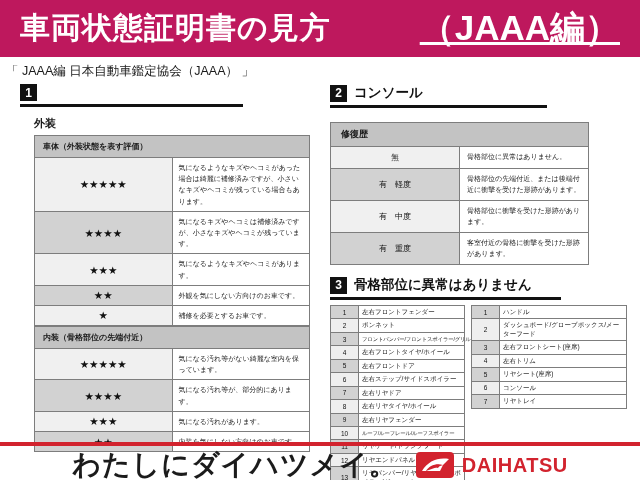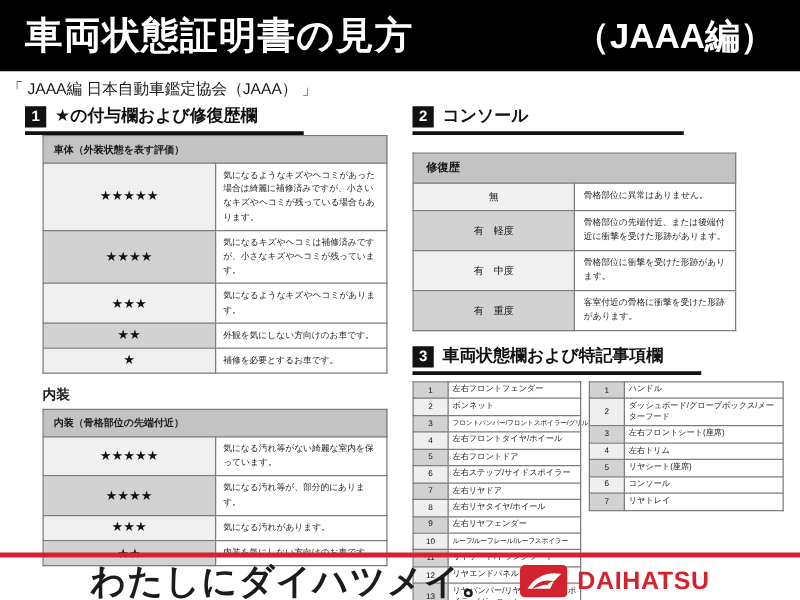--- a/index.html
+++ b/index.html
@@ -4,26 +4,26 @@
 <style>
   html,body{margin:0;padding:0;}
   body{
     width:640px;height:480px;background:#ffffff;position:relative;overflow:hidden;
     font-family:"Liberation Sans","DejaVu Sans",sans-serif;color:#1a1a1a;
   }
   .page{position:absolute;inset:0;}
 
   
   .topbar{
-    position:absolute;top:0;left:0;width:640px;height:57px;background:#000000;
+    position:absolute;top:0;left:0;width:640px;height:57px;background:#be185d;
     display:flex;align-items:center;justify-content:space-between;
     padding:0 20px;box-sizing:border-box;
   }
   .topbar-title{color:#fff;font-weight:bold;font-size:30px;letter-spacing:1px;}
-  .topbar-edition{color:#fff;font-weight:bold;font-size:28px;}
+  .topbar-edition{color:#fff;font-weight:bold;font-size:35px;text-decoration:underline;}
 
   .subtitle{position:absolute;top:63px;left:6px;font-size:12.5px;color:#1a1a1a;}
 
   
   .col{position:absolute;top:84px;}
   .col-left{left:20px;width:294px;}
   .col-right{left:330px;width:298px;}
 
   
   .sec-head{
@@ -99,23 +99,23 @@
     <div class="topbar-title">車両状態証明書の見方</div>
     <div class="topbar-edition">（JAAA編）</div>
   </header>
 
   <div class="subtitle">「 JAAA編 日本自動車鑑定協会（JAAA） 」</div>
 
   <section class="col col-left">
 
     <div class="sec-head sec1">
       <span class="sec-num">1</span>
-      <span class="sec-title">★の付与欄および修復歴欄</span>
-    </div>
-
+    </div>
+
+    <div class="group-label">外装</div>
 
     <table class="rating">
       <thead>
         <tr>
           <th colspan="2">車体（外装状態を表す評価）</th>
         </tr>
       </thead>
       <tbody>
 
           <tr>
@@ -138,21 +138,20 @@
             <td class="desc">外観を気にしない方向けのお車です。</td>
           </tr>
 
           <tr>
             <td class="stars">★</td>
             <td class="desc">補修を必要とするお車です。</td>
           </tr>
         </tbody>
     </table>
 
-    <div class="group-label">内装</div>
 
     <table class="rating">
       <thead>
         <tr>
           <th colspan="2">内装（骨格部位の先端付近）</th>
         </tr>
       </thead>
       <tbody>
 
           <tr>
@@ -212,21 +211,21 @@
 
           <tr>
             <td class="grade">有　重度</td>
             <td class="desc">客室付近の骨格に衝撃を受けた形跡があります。</td>
           </tr>
         </tbody>
     </table>
 
     <div class="sec-head sec3">
       <span class="sec-num">3</span>
-      <span class="sec-title">車両状態欄および特記事項欄</span>
+      <span class="sec-title">骨格部位に異常はありません</span>
     </div>
 
     <div class="parts-wrap">
       <table class="parts parts-left">
         <tbody>
 
             <tr>
               <td class="pnum">1</td>
               <td class="pname">
                 <span>左右フロントフェンダー</span>

